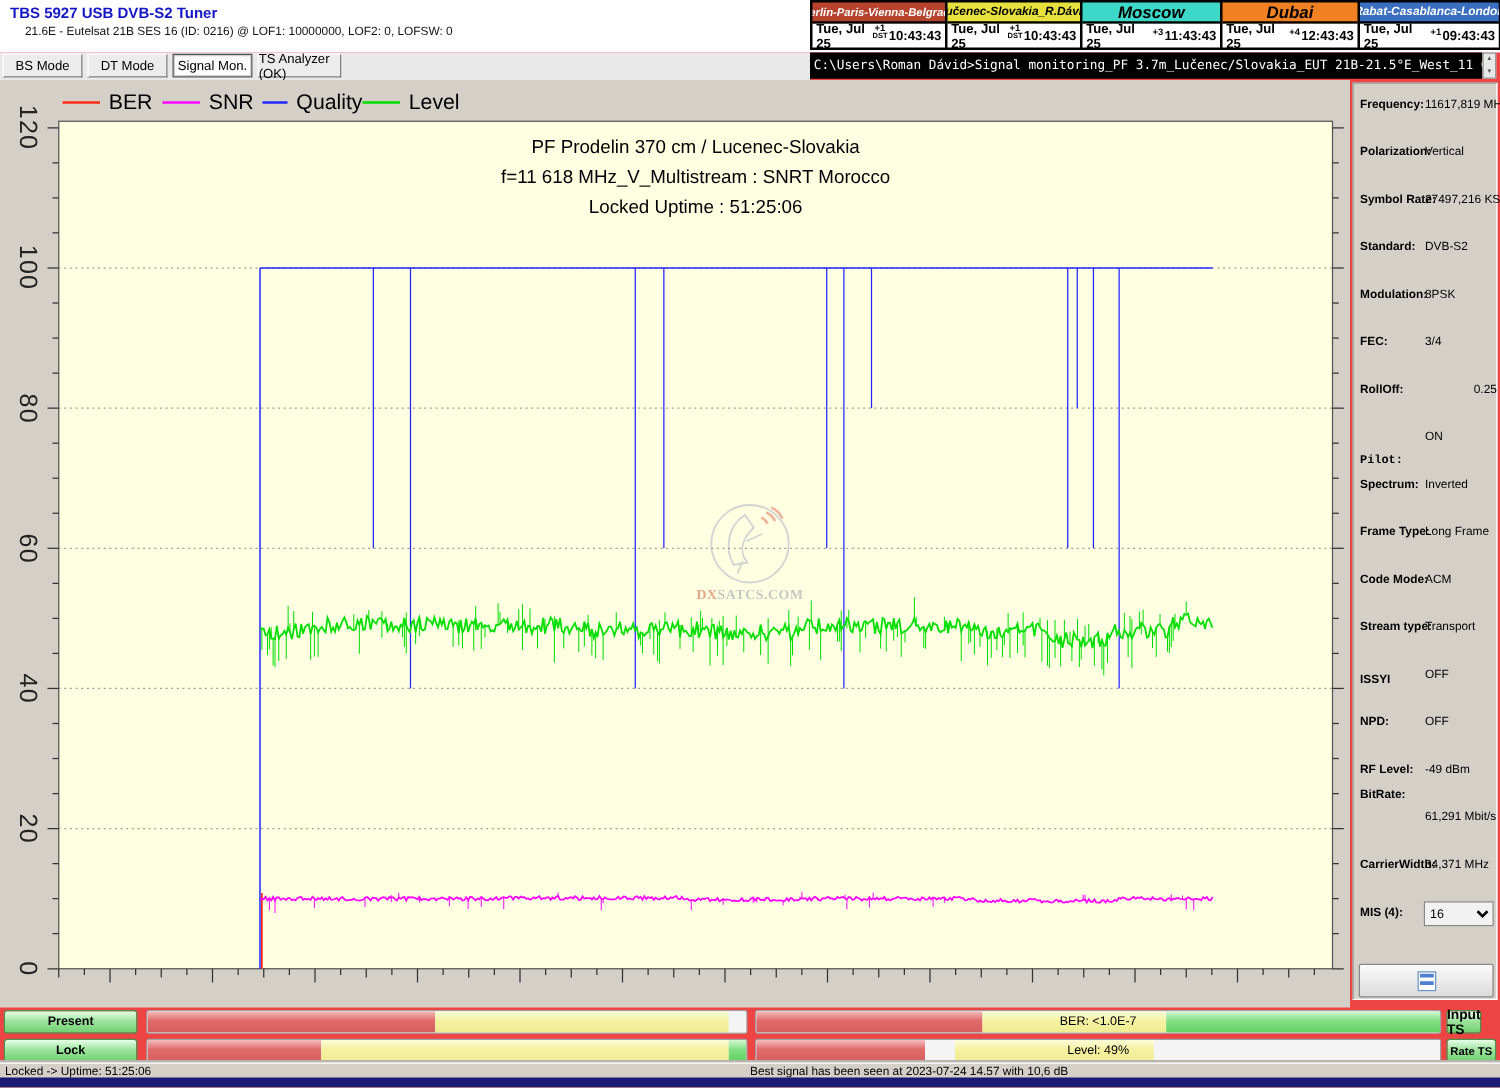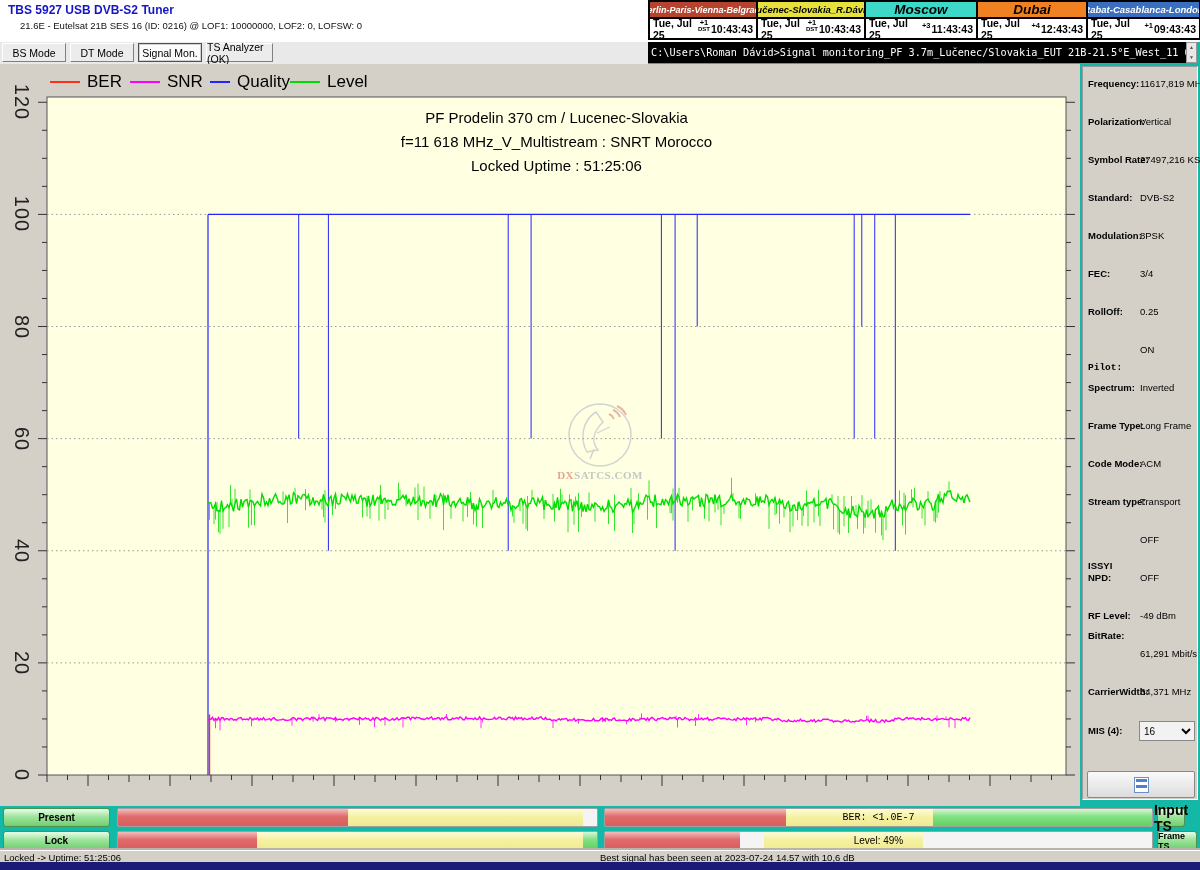--- a/index.html
+++ b/index.html
@@ -1,16 +1,16 @@
 <!DOCTYPE html>
 <html><head>
 <meta charset="utf-8">
 <style>
   html,body{margin:0;padding:0;background:#888;}
-  .screen{position:relative;width:1200px;height:870px;background:#14b8a6;
+  .screen{position:relative;width:1200px;height:870px;background:#ef4444;
     font-family:"Liberation Sans",sans-serif;overflow:hidden;}
   
   .header{position:absolute;left:0;top:0;width:1200px;height:42px;background:#ffffff;}
   .app-title{position:absolute;left:8px;top:3px;font-size:12px;font-weight:bold;color:#1515c8;}
   .app-sub{position:absolute;left:20px;top:20px;font-size:9.5px;color:#111;}
   
   .clocks{position:absolute;left:648px;top:0;height:40px;display:flex;border:2px solid #000;box-sizing:border-box;background:#000;}
   .clock{display:flex;flex-direction:column;border-right:2px solid #000;box-sizing:border-box;}
   .clock:last-child{border-right:none;}
   .clock-name{height:19px;display:flex;align-items:center;justify-content:center;
@@ -322,72 +322,72 @@
       <div class="sb-value" style="top: 49px;">Vertical</div>
       <div class="sb-label" style="top: 87px;">Symbol Rate:</div>
       <div class="sb-value" style="top: 87px;">27497,216 KS/s</div>
       <div class="sb-label" style="top: 125px;">Standard:</div>
       <div class="sb-value" style="top: 125px;">DVB-S2</div>
       <div class="sb-label" style="top: 163px;">Modulation:</div>
       <div class="sb-value" style="top: 163px;">8PSK</div>
       <div class="sb-label" style="top: 201px;">FEC:</div>
       <div class="sb-value" style="top: 201px;">3/4</div>
       <div class="sb-label" style="top: 239px;">RollOff:</div>
-      <div class="sb-value" style="top: 239px;">0.25</div>
+      <div class="sb-value" style="top: 239px; margin-left: 39px;">0.25</div>
       <div class="sb-label" style="top: 295px; font-family: Liberation Mono, monospace;">Pilot:</div>
       <div class="sb-value" style="top: 277px;">ON</div>
       <div class="sb-label" style="top: 315px;">Spectrum:</div>
       <div class="sb-value" style="top: 315px;">Inverted</div>
       <div class="sb-label" style="top: 353px;">Frame Type:</div>
       <div class="sb-value" style="top: 353px;">Long Frame</div>
       <div class="sb-label" style="top: 391px;">Code Mode:</div>
       <div class="sb-value" style="top: 391px;">ACM</div>
       <div class="sb-label" style="top: 429px;">Stream type:</div>
       <div class="sb-value" style="top: 429px;">Transport</div>
-      <div class="sb-label" style="top: 493px;">ISSYI</div>
+      <div class="sb-label" style="top: 471px;">ISSYI</div>
       <div class="sb-value" style="top: 467px;">OFF</div>
       <div class="sb-label" style="top: 505px;">NPD:</div>
       <div class="sb-value" style="top: 505px;">OFF</div>
       <div class="sb-label" style="top: 543px;">RF Level:</div>
       <div class="sb-value" style="top: 543px;">-49 dBm</div>
       <div class="sb-label" style="top: 563px;">BitRate:</div>
       <div class="sb-value" style="top: 581px;">61,291 Mbit/s</div>
       <div class="sb-label" style="top: 619px;">CarrierWidth:</div>
       <div class="sb-value" style="top: 619px;">34,371 MHz</div>
     </div>
 
   <div class="ind-row" id="indRow0" style="top:808px">
       <div class="green-btn" style="left: 3px; width: 107px;">Present</div>
       <div class="bar" style="left: 117px; width: 481px;">
         <div class="seg seg-red" style="width: 48%;"></div>
         <div class="seg seg-yellow" style="width: 49%;"></div>
         <div class="seg seg-empty" style="width: 3%;"></div>
       </div>
-      <div class="bar" style="left: 604px; width: 549px; font-family: Liberation Mono, monospace;">
+      <div class="bar" style="left: 604px; width: 549px;">
         <div class="seg seg-red" style="width: 33%;"></div>
         <div class="seg seg-yellow" style="width: 27%;"></div>
         <div class="seg seg-green" style="width: 40%;"></div>
         <div class="bar-text">BER: &lt;1.0E-7</div>
       </div>
-      <div class="green-btn" style="left: 1157px; width: 28px; font-size: 14px;">Input TS</div>
+      <div class="green-btn" style="left: 1157px; width: 28px; font-size: 11px;">Input TS</div>
     </div>
   <div class="ind-row" id="indRow1" style="top:831px">
       <div class="green-btn" style="left: 3px; width: 107px;">Lock</div>
       <div class="bar" style="left: 117px; width: 481px;">
         <div class="seg seg-red" style="width: 29%;"></div>
         <div class="seg seg-yellow" style="width: 68%;"></div>
         <div class="seg seg-green" style="width: 3%;"></div>
       </div>
       <div class="bar" style="left: 604px; width: 549px; gap: 24px;">
         <div class="seg seg-red" style="width: 27%;"></div>
         <div class="seg seg-yellow" style="width: 32%;"></div>
         <div class="seg seg-empty" style="width: 41%;"></div>
         <div class="bar-text">Level: 49%</div>
       </div>
-      <div class="green-btn" style="left: 1157px; width: 40px; font-size: 9px;">Frame TS</div>
+      <div class="green-btn" style="left: 1157px; width: 40px; font-size: 9px;">Rate TS</div>
     </div>
 
   <div class="statusbar">
     <span style="position:absolute;left:4px;top:1px">Locked -&gt; Uptime: 51:25:06</span>
     <span style="position:absolute;left:600px;top:1px">Best signal has been seen at 2023-07-24 14.57 with 10,6 dB</span>
   </div>
   <div class="navy-strip"></div>
 
 </div>
 

